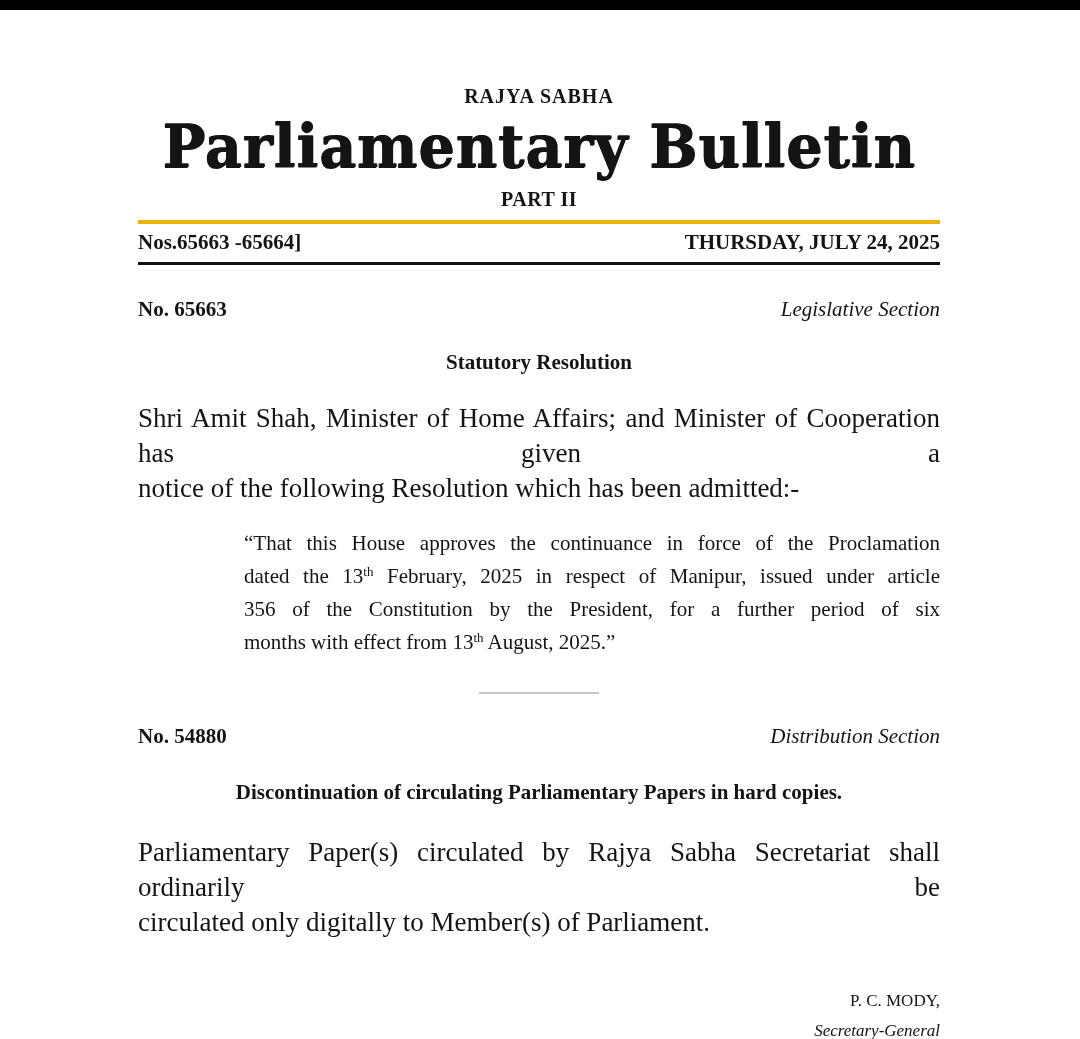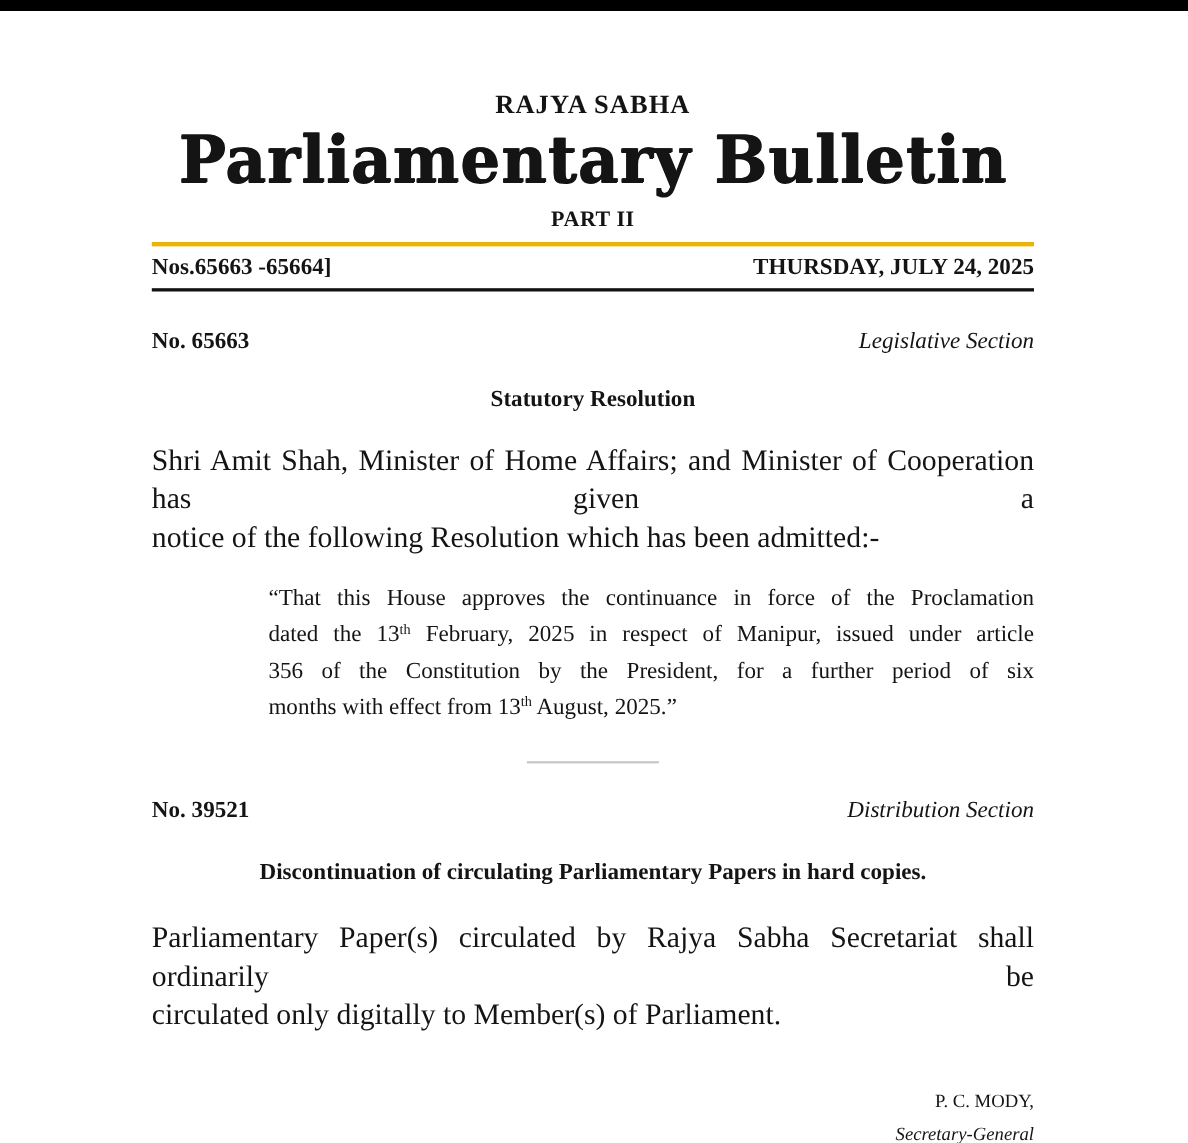--- a/index.html
+++ b/index.html
@@ -26,21 +26,21 @@
   .page {
     position: absolute;
     top: 10px;
     left: 138px;
     width: 802px;
   }
   
   .masthead { text-align: center; }
   .mast-org {
     margin-top: 74px;
-    font-size: 24px;
+    font-size: 20px;
     font-weight: bold;
     line-height: 24px;
     letter-spacing: 1px;
   }
   .mast-title {
     margin-top: 2px;
     font-family: "DejaVu Serif", serif;
     font-weight: bold;
     font-size: 57px;
     line-height: 72px;
@@ -163,21 +163,21 @@
   <div class="quote-block">
     <div class="jline">“That this House approves the continuance in force of the Proclamation</div>
     <div class="jline"><span>dated the 13</span><sup>th</sup><span> February, 2025 in respect of Manipur, issued under article</span></div>
     <div class="jline">356 of the Constitution by the President, for a further period of six</div>
     <div class="lastline"><span>months with effect from 13</span><sup>th</sup><span> August, 2025.”</span></div>
   </div>
 
   <div class="mid-divider"></div>
 
   <div class="section-row row-2">
-    <span class="sec-number">No. 39521</span>
+    <span class="sec-number">No. 54880</span>
     <span class="sec-name">Distribution Section</span>
   </div>
 
   <div class="sec-heading heading-2">Discontinuation of circulating Parliamentary Papers in hard copies.</div>
 
   <div class="para para-2">
     <div class="jline">Parliamentary Paper(s) circulated by Rajya Sabha Secretariat shall ordinarily be</div>
     <div class="lastline">circulated only digitally to Member(s) of Parliament.</div>
   </div>
 

